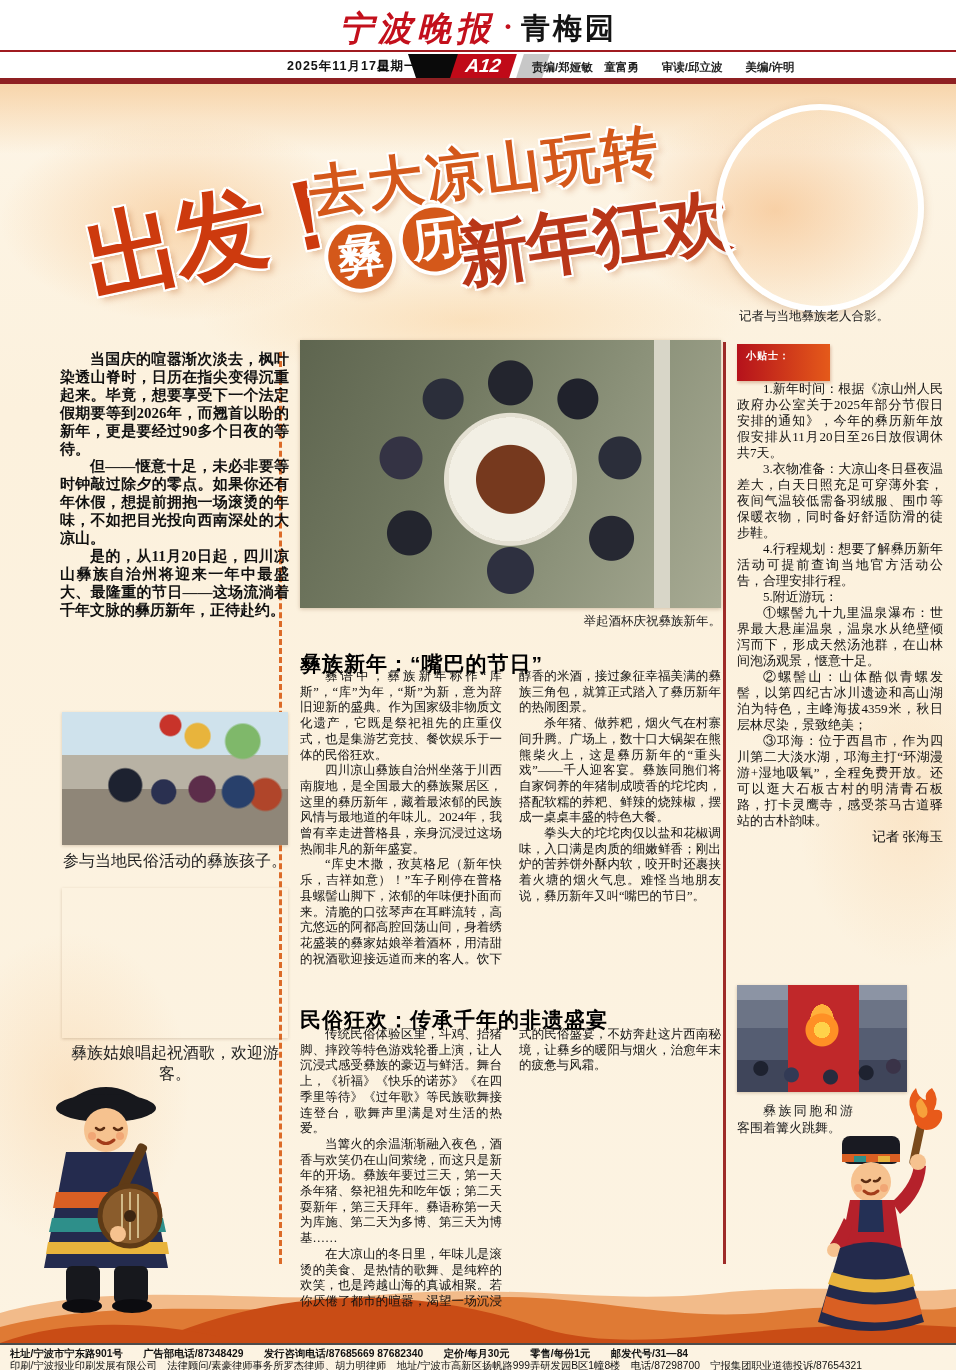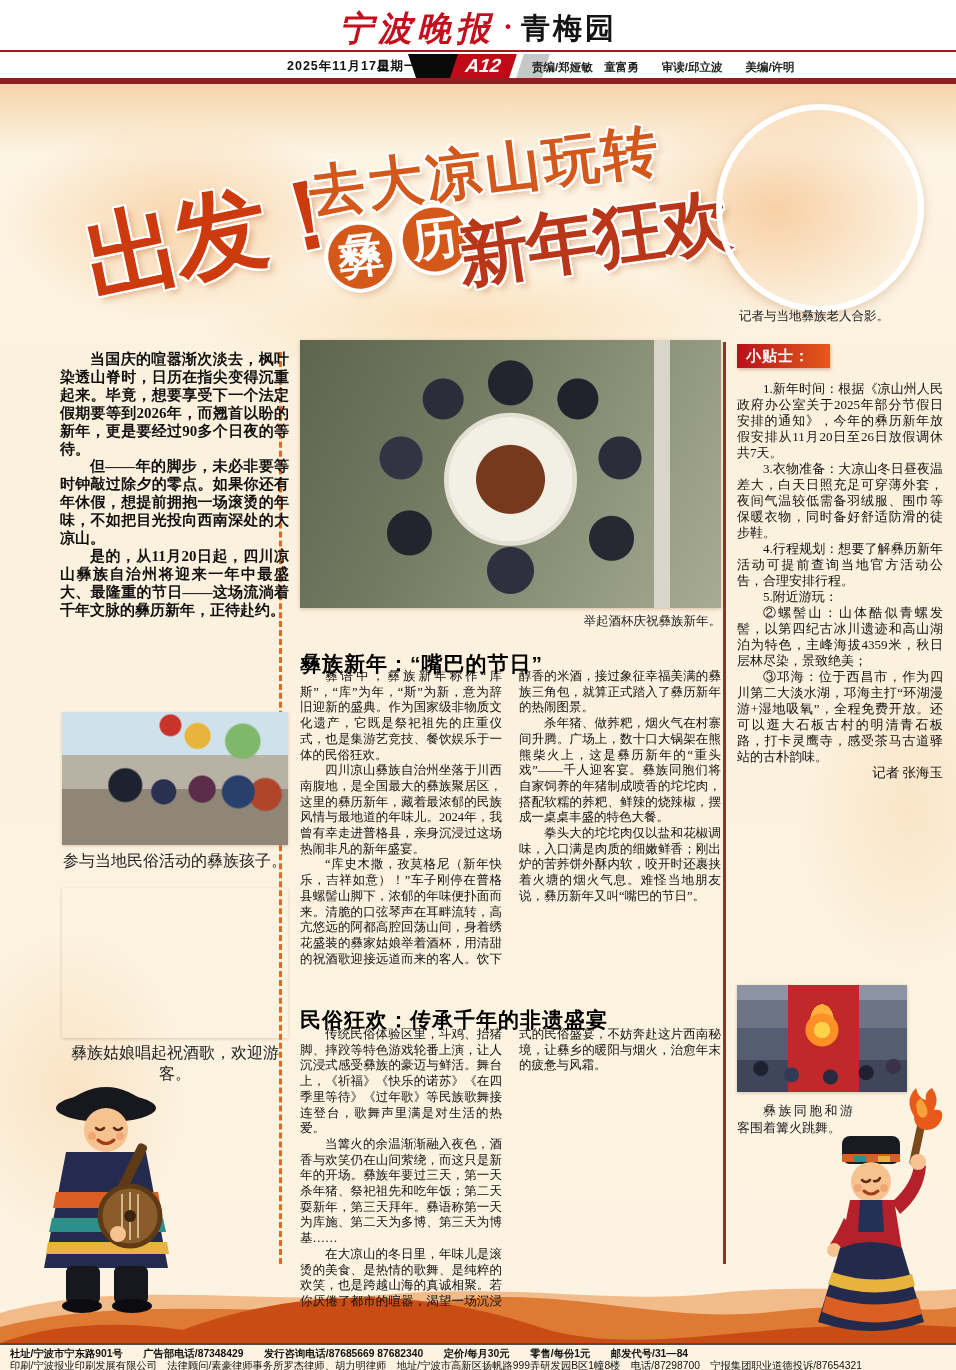--- a/index.html
+++ b/index.html
@@ -111,23 +111,23 @@
   .atitle{position:absolute;left:300px;width:421px;font-family:"Liberation Sans",sans-serif;
           font-weight:bold;font-size:21px;color:#000;z-index:2;letter-spacing:1px;}
   .a1t{top:633px;}
   .a2t{top:989px;}
   .abody{position:absolute;left:300px;width:421px;column-count:2;column-gap:17px;column-fill:auto;
          font-size:12.5px;line-height:15.7px;text-align:justify;z-index:2;}
   .abody p{margin:0;text-indent:2em;}
   .a1b{top:669px;height:314px;}
   .a2b{top:1027px;height:294px;}
   
-  .tip-title{position:absolute;left:737px;top:344px;width:84px;height:24px;z-index:2;
+  .tip-title{position:absolute;left:737px;top:344px;width:84px;height:37px;z-index:2;
              background:linear-gradient(90deg,#b5121b,#e55a1a);color:#fff;font-family:"Liberation Sans",sans-serif;
-             font-weight:bold;font-size:15px;line-height:24px;padding-left:9px;letter-spacing:1px;
+             font-weight:bold;font-size:10px;line-height:24px;padding-left:9px;letter-spacing:1px;
              box-shadow:1px 2px 3px rgba(150,60,20,.3);}
   .tips{position:absolute;left:737px;top:381px;width:206px;font-size:13px;line-height:16px;
         text-align:justify;z-index:2;}
   .tips p{margin:0;text-indent:2em;}
   .byline{text-align:right;margin-top:3px;font-size:13.5px;text-indent:0 !important;}
   .sphoto{position:absolute;left:737px;top:985px;width:170px;height:107px;z-index:2;
           box-shadow:0 1px 3px rgba(120,80,40,.3);
           background:
             radial-gradient(circle at 50% 42%, #ffd24a 0 8px, #ff9025 8px 16px, rgba(0,0,0,0) 17px),
             radial-gradient(ellipse 20px 30px at 50% 35%, #ffb13b 0 60%, rgba(0,0,0,0) 61%),
@@ -199,21 +199,21 @@
     <div class="hl-circle c1">彝</div>
     <div class="hl-circle c2">历</div>
   </div>
   <div class="hl-line2 outline-w">新年狂欢</div>
 
   <div class="hero-photo"></div>
   <div class="hero-cap">记者与当地彝族老人合影。</div>
 
   <div class="intro">
     <p>当国庆的喧嚣渐次淡去，枫叶染透山脊时，日历在指尖变得沉重起来。毕竟，想要享受下一个法定假期要等到2026年，而翘首以盼的新年，更是要经过90多个日夜的等待。</p>
-    <p>但——年的脚步，未必非要等时钟敲过除夕的零点。如果你还有年休假，想提前拥抱一场滚烫的年味，不如把目光投向西南深处的大凉山。</p>
+    <p>但——惬意十足，未必非要等时钟敲过除夕的零点。如果你还有年休假，想提前拥抱一场滚烫的年味，不如把目光投向西南深处的大凉山。</p>
     <p>是的，从11月20日起，四川凉山彝族自治州将迎来一年中最盛大、最隆重的节日——这场流淌着千年文脉的彝历新年，正待赴约。</p>
   </div>
   <div class="lphoto lp1"></div>
   <div class="lcap lcap1">参与当地民俗活动的彝族孩子。</div>
   <div class="lphoto lp2"></div>
   <div class="lcap lcap2">彝族姑娘唱起祝酒歌，欢迎游客。</div>
 
   <svg class="illu man" viewBox="0 0 172 248">
     <path d="M34,42 Q80,0 126,42 Z" fill="#17181d"></path>
     <ellipse cx="80" cy="42" rx="50" ry="14" fill="#17181d"></ellipse>
@@ -258,20 +258,21 @@
     <p>当篝火的余温渐渐融入夜色，酒香与欢笑仍在山间萦绕，而这只是新年的开场。彝族年要过三天，第一天杀年猪、祭祀祖先和吃年饭；第二天耍新年，第三天拜年。彝语称第一天为库施、第二天为多博、第三天为博基……</p>
     <p>在大凉山的冬日里，年味儿是滚烫的美食、是热情的歌舞、是纯粹的欢笑，也是跨越山海的真诚相聚。若你厌倦了都市的喧嚣，渴望一场沉浸式的民俗盛宴，不妨奔赴这片西南秘境，让彝乡的暖阳与烟火，治愈年末的疲惫与风霜。</p>
   </div>
 
   <div class="tip-title">小贴士：</div>
   <div class="tips">
     <p class="tip">1.新年时间：根据《凉山州人民政府办公室关于2025年部分节假日安排的通知》，今年的彝历新年放假安排从11月20日至26日放假调休共7天。</p>
     <p class="tip">3.衣物准备：大凉山冬日昼夜温差大，白天日照充足可穿薄外套，夜间气温较低需备羽绒服、围巾等保暖衣物，同时备好舒适防滑的徒步鞋。</p>
     <p class="tip">4.行程规划：想要了解彝历新年活动可提前查询当地官方活动公告，合理安排行程。</p>
     <p class="tip">5.附近游玩：</p>
+    <p class="tip">①螺髻九十九里温泉瀑布：世界最大悬崖温泉，温泉水从绝壁倾泻而下，形成天然汤池群，在山林间泡汤观景，惬意十足。</p>
     <p class="tip">②螺髻山：山体酷似青螺发髻，以第四纪古冰川遗迹和高山湖泊为特色，主峰海拔4359米，秋日层林尽染，景致绝美；</p>
     <p class="tip">③邛海：位于西昌市，作为四川第二大淡水湖，邛海主打“环湖漫游+湿地吸氧”，全程免费开放。还可以逛大石板古村的明清青石板路，打卡灵鹰寺，感受茶马古道驿站的古朴韵味。</p>
     <p class="tip byline">记者 张海玉</p>
   </div>
   <div class="sphoto"></div>
   <div class="scap">
     <p>彝族同胞和游客围着篝火跳舞。</p>
   </div>
 
   <svg class="illu woman" viewBox="0 0 152 250">

